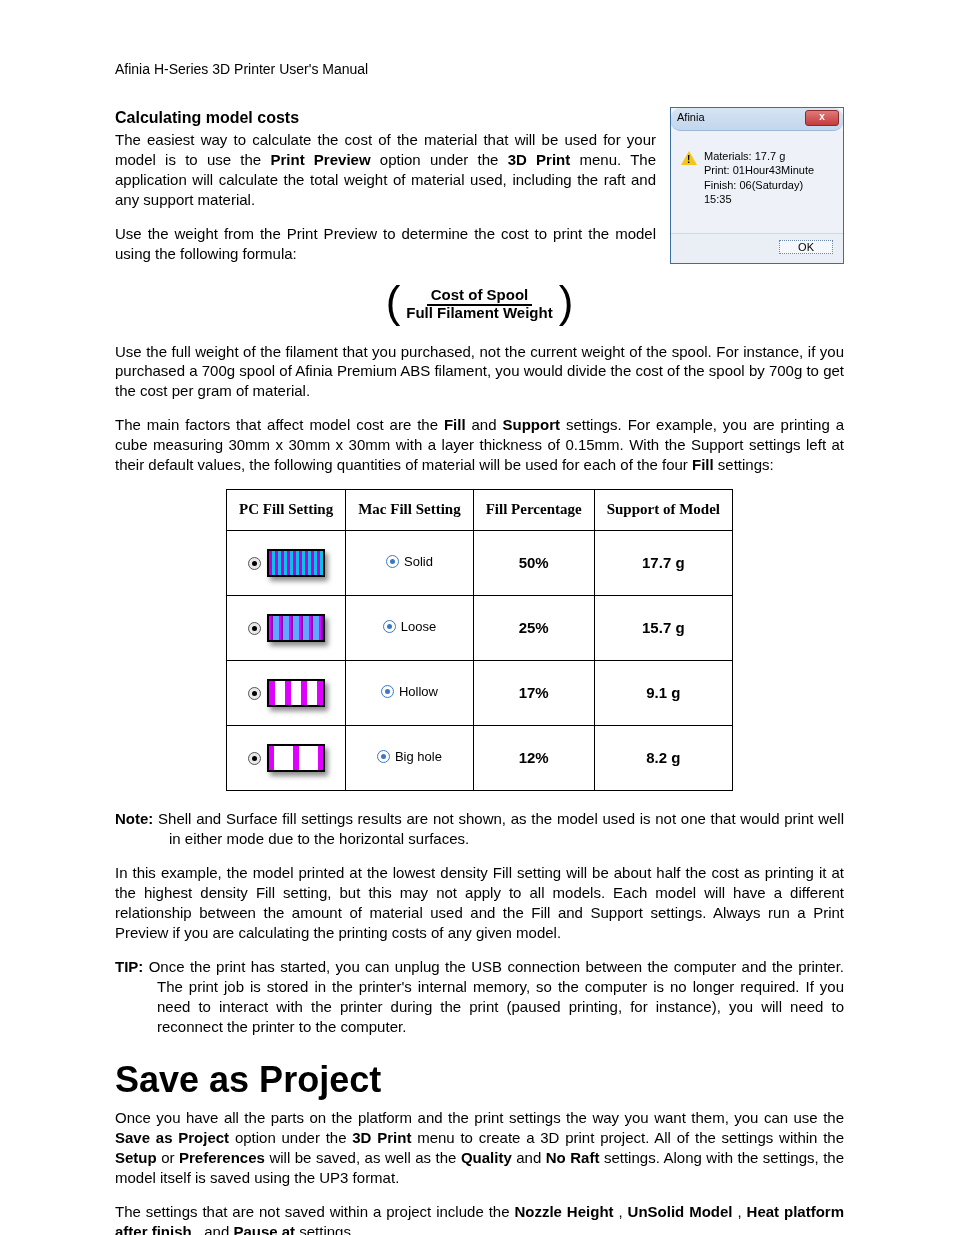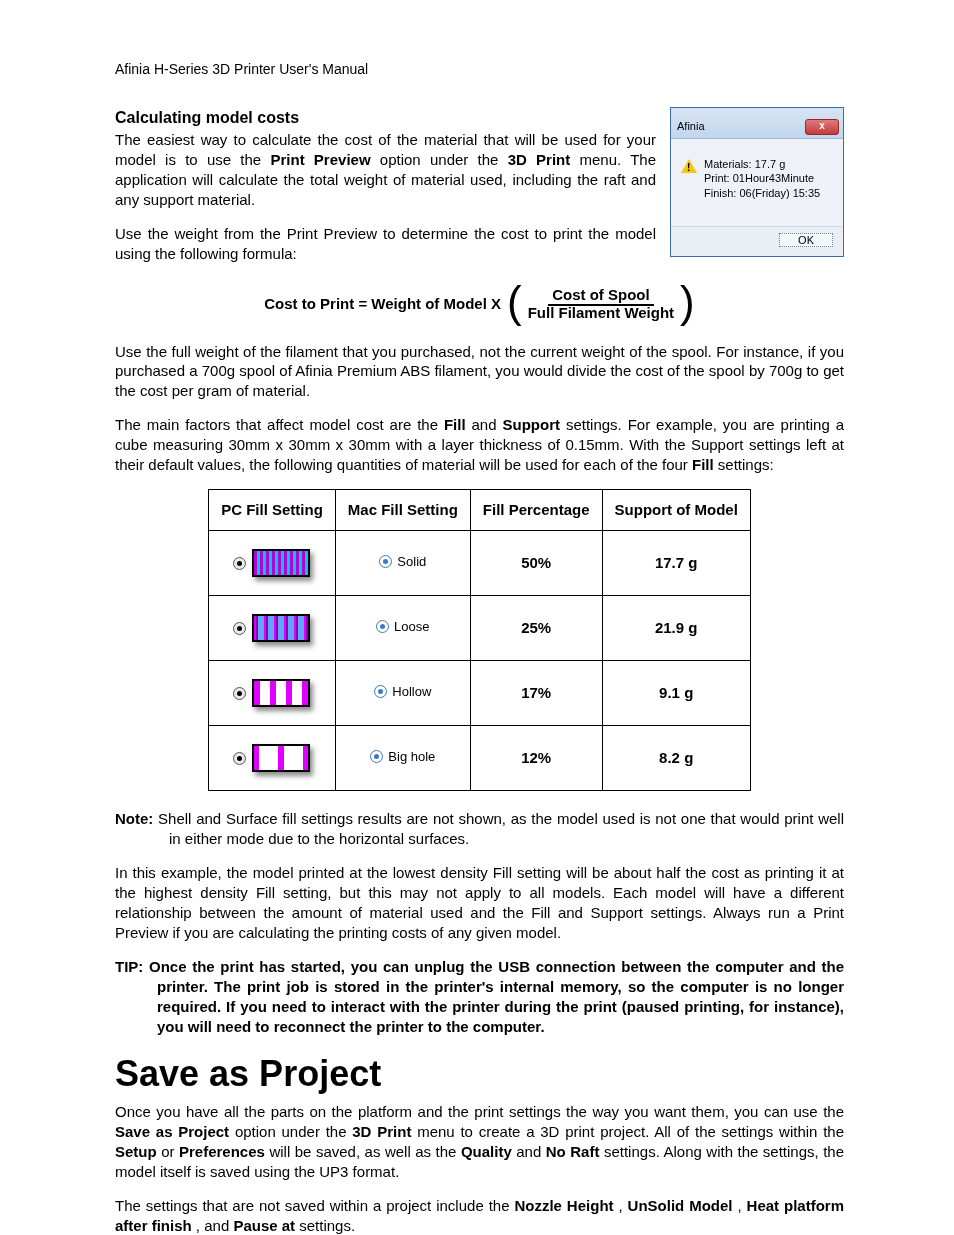--- a/index.html
+++ b/index.html
@@ -25,24 +25,24 @@
   p{margin:0 0 14px 0;text-align:justify;}
   .float-dialog{
     float:right;
     width:172px;
     border:1px solid #3b6ea5;
     margin:0 0 8px 14px;
     background:#f1f4f9;
     font-size:11px;
   }
   .dlg-title{
-    display:flex;justify-content:space-between;align-items:center;
+    display:flex;justify-content:space-between;
     background:linear-gradient(#d7e4f2,#c2d6ed);
-    padding:10px 4px 2px 6px;height:18px;
-    font-size:11px;color:#000;border-bottom:1px solid #9db9d6;
+    padding:2px 4px 2px 6px;height:18px;
+    font-size:11px;color:#000;border-bottom:1px solid #9db9d6;border-radius:9px;
   }
   .dlg-close{
     background:linear-gradient(#e07a7a,#c43b3b);
     color:#fff;font-weight:bold;
     border:1px solid #8a2a2a;border-radius:3px;
     width:32px;height:14px;line-height:12px;text-align:center;
     font-size:10px;
   }
   .dlg-body{
     display:flex;align-items:flex-start;gap:7px;
@@ -70,54 +70,54 @@
   .paren{font-size:44px;font-weight:normal;line-height:40px;position:relative;top:-2px;}
   .frac{display:inline-block;text-align:center;line-height:1.15;}
   .frac .top{border-bottom:2px solid #000;padding:0 4px 1px 4px;}
   .frac .bot{padding-top:1px;}
   table.fill{
     border-collapse:collapse;margin:4px auto 18px auto;
   }
   table.fill th,table.fill td{
     border:1px solid #000;padding:10px 12px;text-align:center;font-size:15px;vertical-align:middle;
   }
-  table.fill th{font-weight:bold;}
+  table.fill th{font-weight:bold;font-family:Liberation Serif, serif;}
   table.fill td{height:44px;}
   .pc-cell{display:inline-flex;align-items:center;gap:6px;}
   .radio-dot{width:11px;height:11px;border:1px solid #555;border-radius:50%;display:inline-block;position:relative;background:#e9e9e9;}
   .radio-dot::after{content:"";position:absolute;left:3px;top:3px;width:5px;height:5px;border-radius:50%;background:#000;}
   .mac-cell .radio-dot{background:#fff;border-color:#3b78c6;}
   .mac-cell .radio-dot::after{background:#3b78c6;}
   .mac-cell{display:inline-flex;align-items:center;gap:5px;font-size:13px;}
   .swatch{display:inline-block;border:2px solid #000;box-shadow:3px 4px 5px rgba(0,0,0,.45);}
   .sw-50{width:54px;height:24px;background:repeating-linear-gradient(90deg,#b800d8 0 3px,#00c4e8 3px 6px);}
   .sw-25{width:54px;height:24px;background:repeating-linear-gradient(90deg,#e000ff 0 2px,#8a00b8 2px 4px,#5fa8ff 4px 10px);}
   .sw-17{width:54px;height:24px;background:linear-gradient(90deg,#e000ff 0 6px,#fff 6px 16px,#e000ff 16px 22px,#fff 22px 32px,#e000ff 32px 38px,#fff 38px 48px,#e000ff 48px 54px);}
   .sw-12{width:54px;height:24px;background:linear-gradient(90deg,#e000ff 0 5px,#fff 5px 24px,#e000ff 24px 30px,#fff 30px 49px,#e000ff 49px 54px);}
   .hang{padding-left:54px;text-indent:-54px;text-align:justify;margin-bottom:14px;}
-  .hang2{padding-left:42px;text-indent:-42px;text-align:justify;margin-bottom:14px;font-weight:bold;}
+  .hang2{padding-left:42px;text-indent:-42px;text-align:justify;margin-bottom:20px;}
   h1{font-family:Arial,Helvetica,sans-serif;font-size:36px;font-weight:bold;margin:12px 0 4px 0;}
   .clear{clear:both;}
 </style>
 </head>
 <body>
 
 <div class="header-line">Afinia H-Series 3D Printer User's Manual</div>
 
 <div class="float-dialog">
   <div class="dlg-title">
     <span>Afinia</span>
     <span class="dlg-close">x</span>
   </div>
   <div class="dlg-body">
     <span class="warn-icon"></span>
     <div>
       <div>Materials: 17.7 g</div>
       <div>Print: 01Hour43Minute</div>
-      <div>Finish: 06(Friday) 15:35</div>
+      <div>Finish: 06(Saturday) 15:35</div>
     </div>
   </div>
   <div class="dlg-footer">
     <button class="ok-btn">OK</button>
   </div>
 </div>
 
 <h3>Calculating model costs</h3>
 
 <p>
@@ -127,21 +127,20 @@
   <b>3D Print</b>
   <span> menu.  The application will calculate the total weight of material used, including the raft and any support material.</span>
 </p>
 
 <p>Use the weight from the Print Preview to determine the cost to print the model using the following formula:</p>
 
 <div class="clear"></div>
 
 <div class="formula-wrap">
   <span class="formula-inline">
-    <span>Cost to Print = Weight of Model X</span>
     <span class="paren">(</span>
     <span class="frac">
       <span class="top">Cost of Spool</span><br>
       <span class="bot">Full Filament Weight</span>
     </span>
     <span class="paren">)</span>
   </span>
 </div>
 
 <p>Use the full weight of the filament that you purchased, not the current weight of the spool.   For instance, if you purchased a 700g spool of Afinia Premium ABS filament, you would divide the cost of the spool by 700g to get the cost per gram of material.</p>
@@ -179,21 +178,21 @@
   <tr>
     <td><span class="pc-cell">
             <span class="radio-dot"></span>
             <span class="swatch sw-25"></span>
           </span></td>
     <td><span class="mac-cell">
             <span class="radio-dot"></span>
             <span>Loose</span>
           </span></td>
     <td><b>25%</b></td>
-    <td><b>21.9 g</b></td>
+    <td><b>15.7 g</b></td>
   </tr>
   <tr>
     <td><span class="pc-cell">
             <span class="radio-dot"></span>
             <span class="swatch sw-17"></span>
           </span></td>
     <td><span class="mac-cell">
             <span class="radio-dot"></span>
             <span>Hollow</span>
           </span></td>

